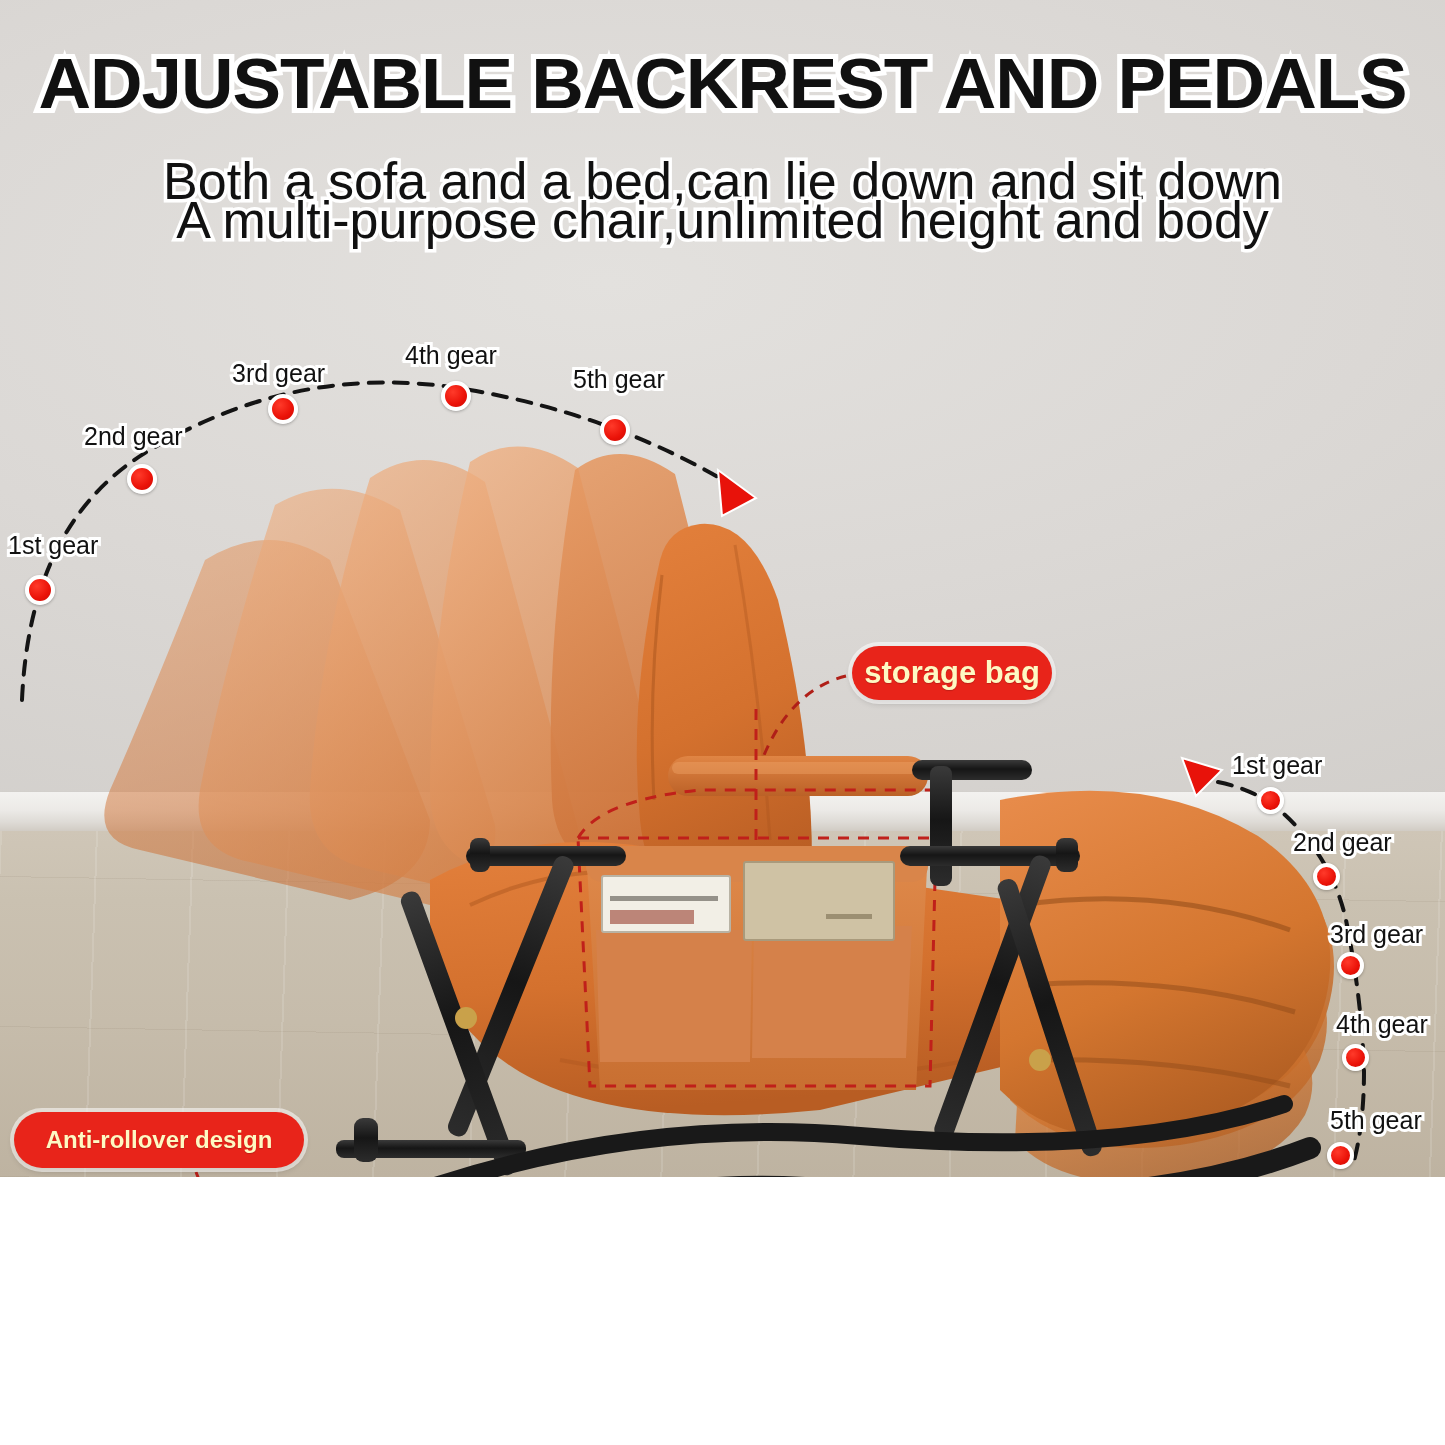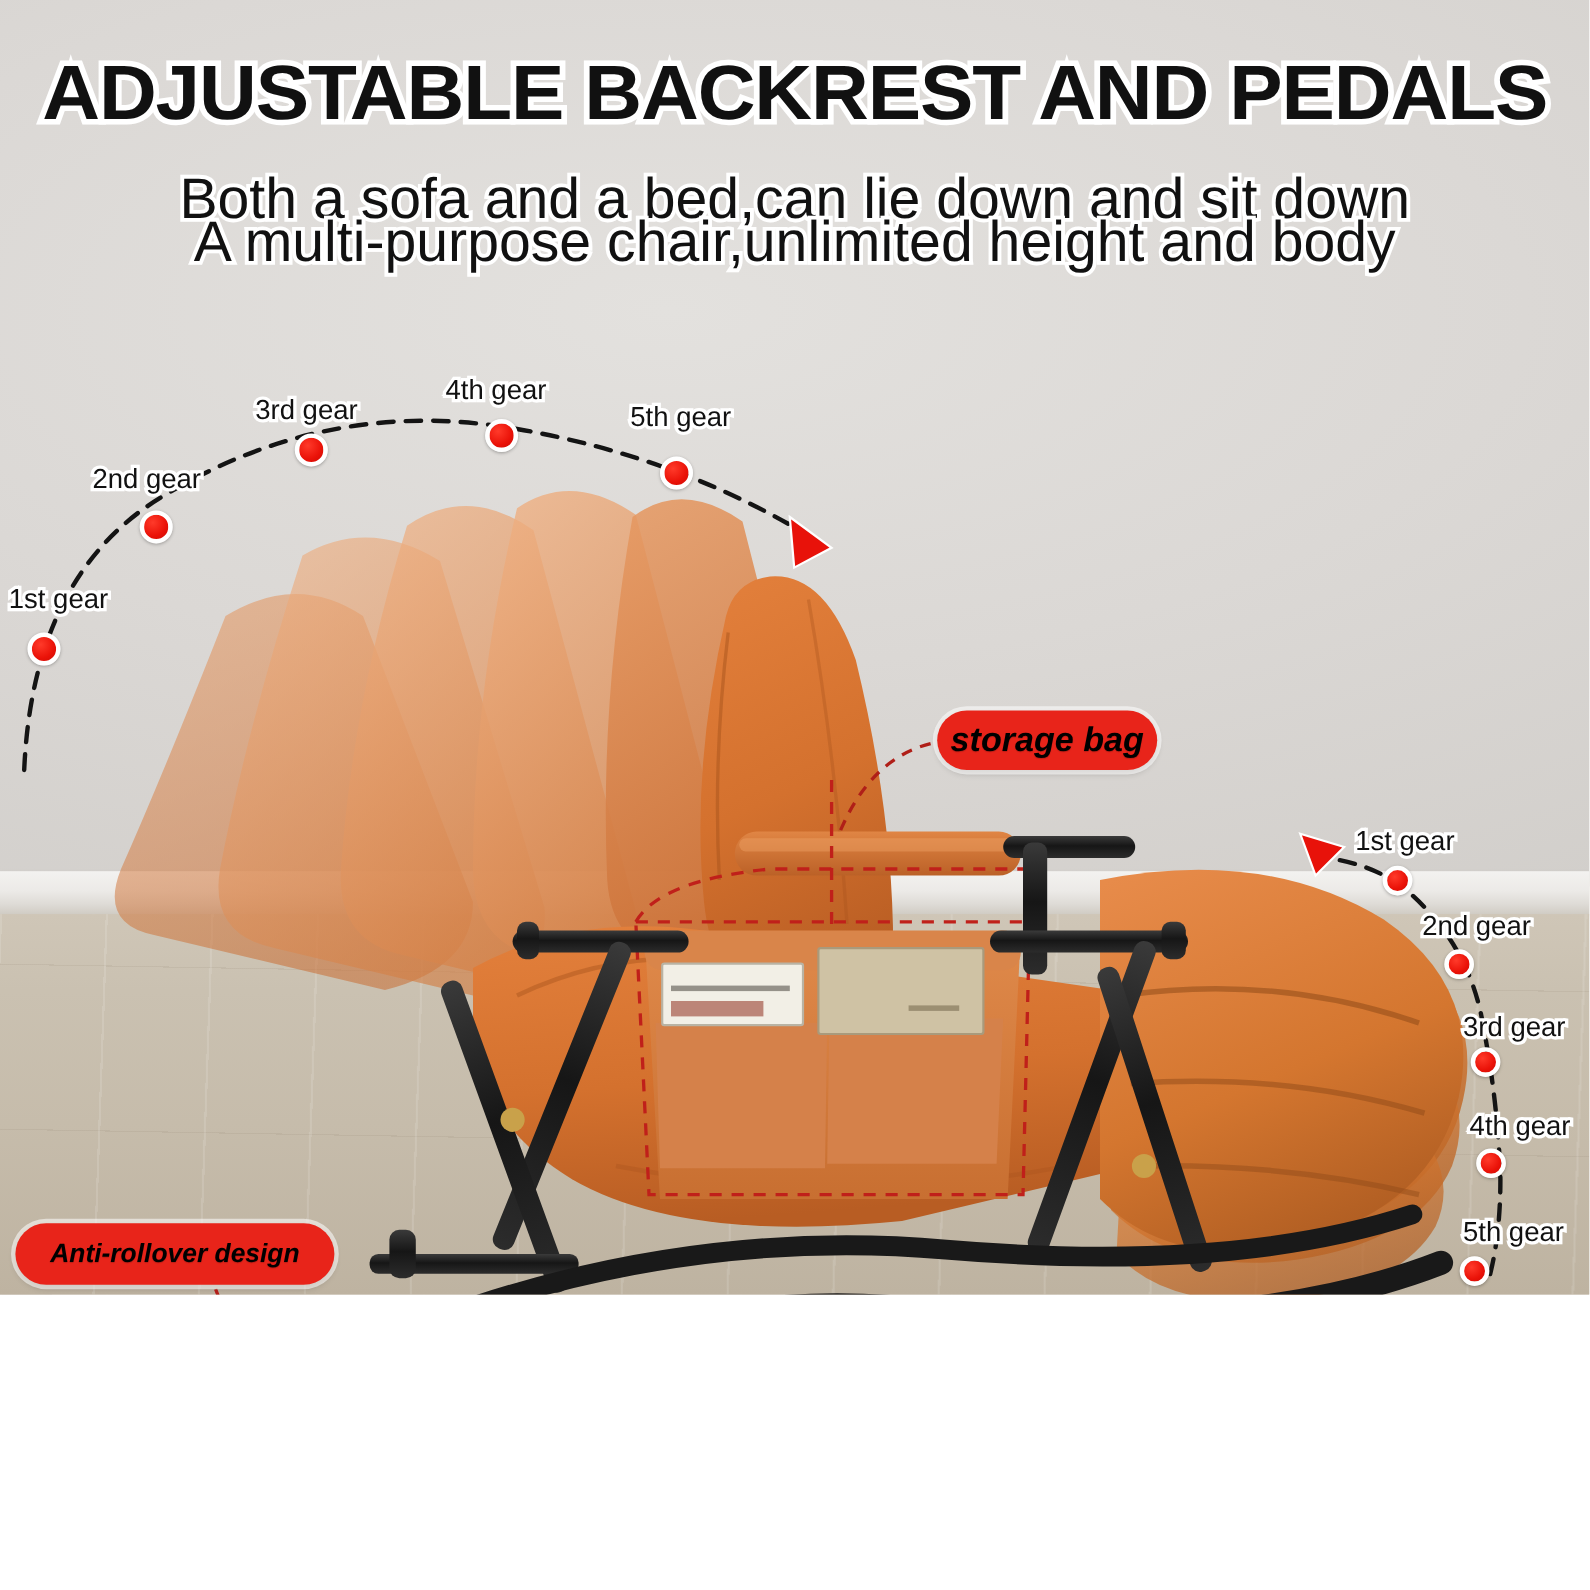--- a/index.html
+++ b/index.html
@@ -37,22 +37,22 @@
   
   .dot{position:absolute;width:30px;height:30px;border-radius:50%;
        background:radial-gradient(circle at 36% 32%, #ff3a2a 0%, #ea1208 60%, #cc0b05 100%);
        border:4px solid #fff;box-sizing:border-box;
        box-shadow:0 1px 3px rgba(0,0,0,.28);}
   .dot.sm{width:27px;height:27px;}
   .glabel{position:absolute;font-size:25px;font-weight:500;color:#111;white-space:nowrap;
           -webkit-text-stroke:6px #fff;paint-order:stroke fill;}
 
   
-  .pill{position:absolute;background:#e8241a;color:#000000;border-radius:40px;
-        font-style:italic;font-weight:700;white-space:nowrap;
+  .pill{position:absolute;background:#e8241a;color:#fef9c3;border-radius:40px;
+        font-weight:700;white-space:nowrap;
         display:flex;align-items:center;justify-content:center;
         box-shadow:0 0 0 4px rgba(255,255,255,.55), 0 3px 7px rgba(0,0,0,.22);
         text-shadow:0 1px 1px rgba(0,0,0,.18);}
   #pill-storage{left:852px;top:646px;width:200px;height:54px;font-size:31px;}
   #pill-anti{left:14px;top:1112px;width:290px;height:56px;font-size:24px;}
 </style>
 </head>
 <body>
 
 <div id="stage">

